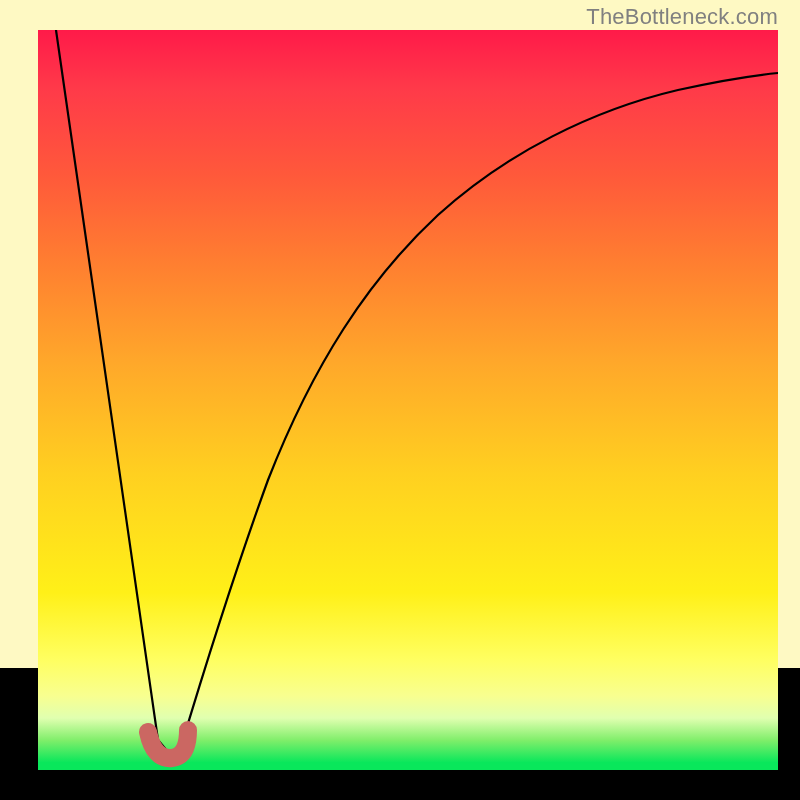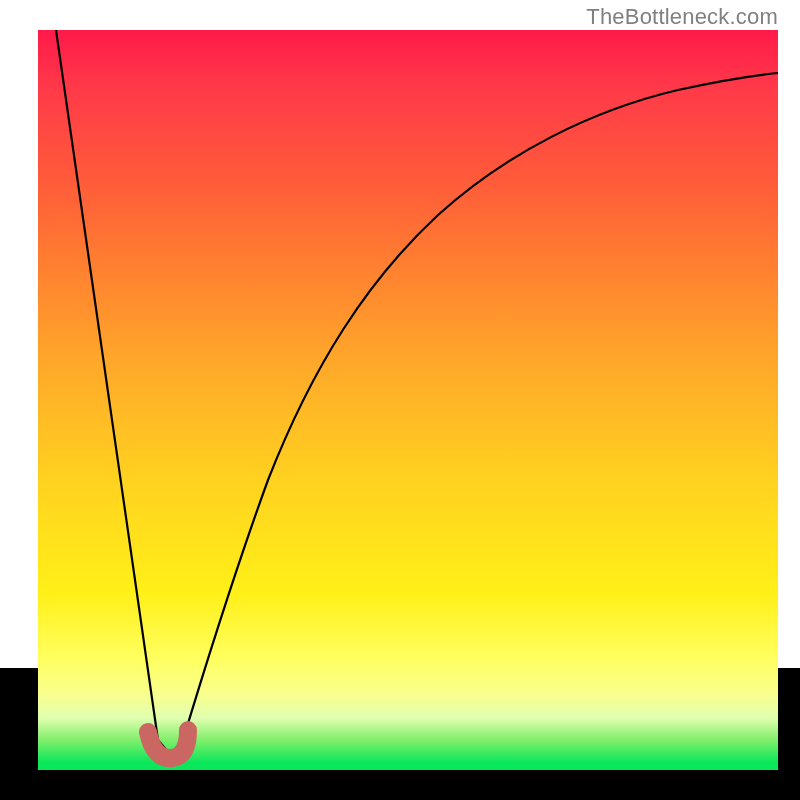--- a/index.html
+++ b/index.html
@@ -10,21 +10,21 @@
     background: #000;
     overflow: hidden;
     font-family: Arial, Helvetica, sans-serif;
   }
   .frame {
     position: absolute;
     left: 0;
     top: 0;
     width: 800px;
     height: 668px;
-    background: #ffffff;
+    background: #fef9c3;
   }
   .plot {
     position: absolute;
     left: 38px;
     top: 30px;
     width: 740px;
     height: 740px;
     background: linear-gradient(to bottom,
       #ff1a49 0%,
       #ff3a49 8%,

